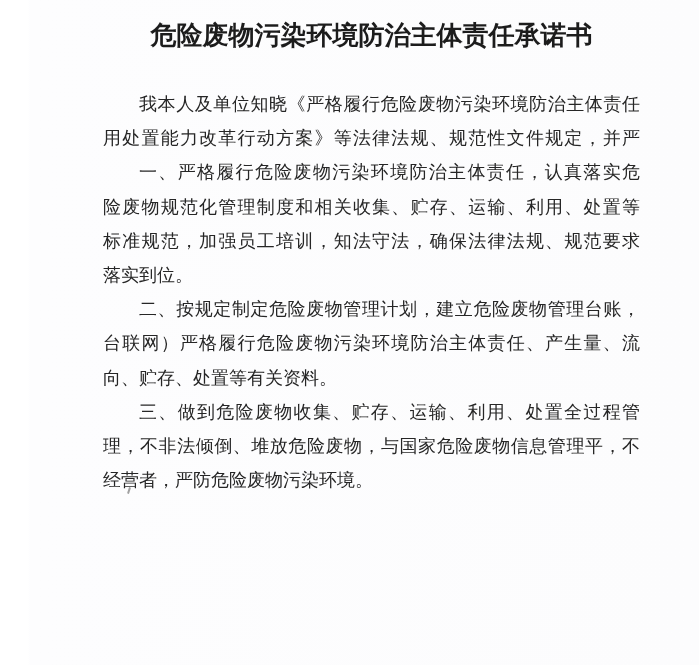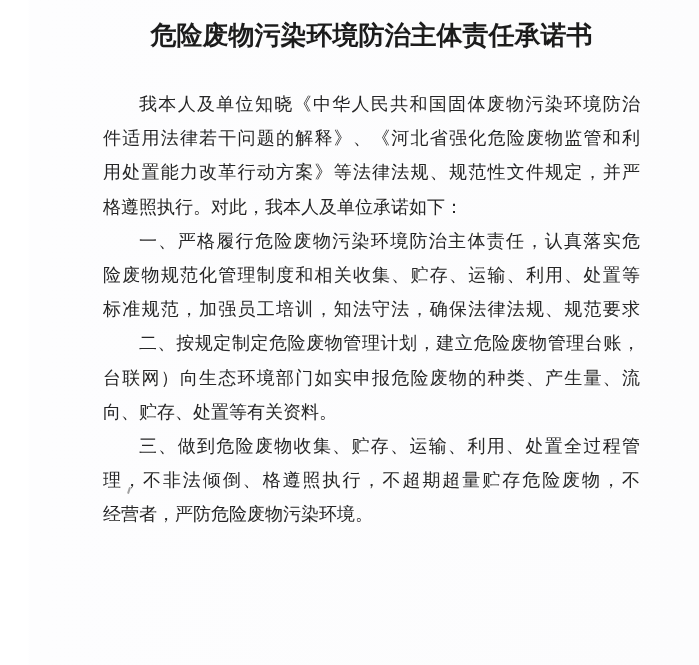--- a/index.html
+++ b/index.html
@@ -62,30 +62,29 @@
   }
 </style>
 </head>
 <body>
 
 <div class="page">
 
   <div class="doc-title">危险废物污染环境防治主体责任承诺书</div>
 
   <div class="doc-body">
-    <div class="line indent">我本人及单位知晓《中华人民共和国固体废物污染环境防治</div>
-    <div class="line">件适用法律若干问题的解释》、《河北省强化危险废物监管和利</div>
+    <div class="line indent">我本人及单位知晓《严格履行危险废物污染环境防治主体责任</div>
     <div class="line">用处置能力改革行动方案》等法律法规、规范性文件规定，并严</div>
-    <div class="line short">格遵照执行。对此，我本人及单位承诺如下：</div>
     <div class="line indent">一、严格履行危险废物污染环境防治主体责任，认真落实危</div>
     <div class="line">险废物规范化管理制度和相关收集、贮存、运输、利用、处置等</div>
     <div class="line">标准规范，加强员工培训，知法守法，确保法律法规、规范要求</div>
+    <div class="line short">落实到位。</div>
     <div class="line indent">二、按规定制定危险废物管理计划，建立危险废物管理台账，</div>
-    <div class="line">台联网）向生态环境部门如实申报危险废物的种类、产生量、流</div>
+    <div class="line">台联网）严格履行危险废物污染环境防治主体责任、产生量、流</div>
     <div class="line short">向、贮存、处置等有关资料。</div>
     <div class="line indent">三、做到危险废物收集、贮存、运输、利用、处置全过程管</div>
-    <div class="line">理，不非法倾倒、格遵照执行，不超期超量贮存危险废物，不</div>
+    <div class="line">理，不非法倾倒、堆放危险废物，与国家危险废物信息管理平，不</div>
     <div class="line short">经营者，严防危险废物污染环境。</div>
   </div>
 
   <div class="scan-speck"></div>
 
 </div>
 
 </body></html>

